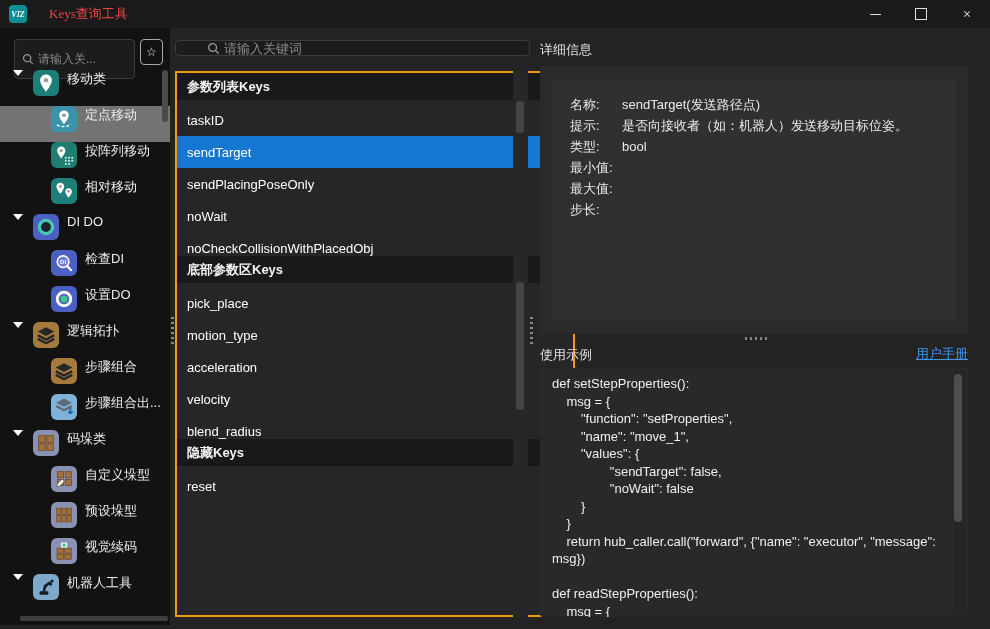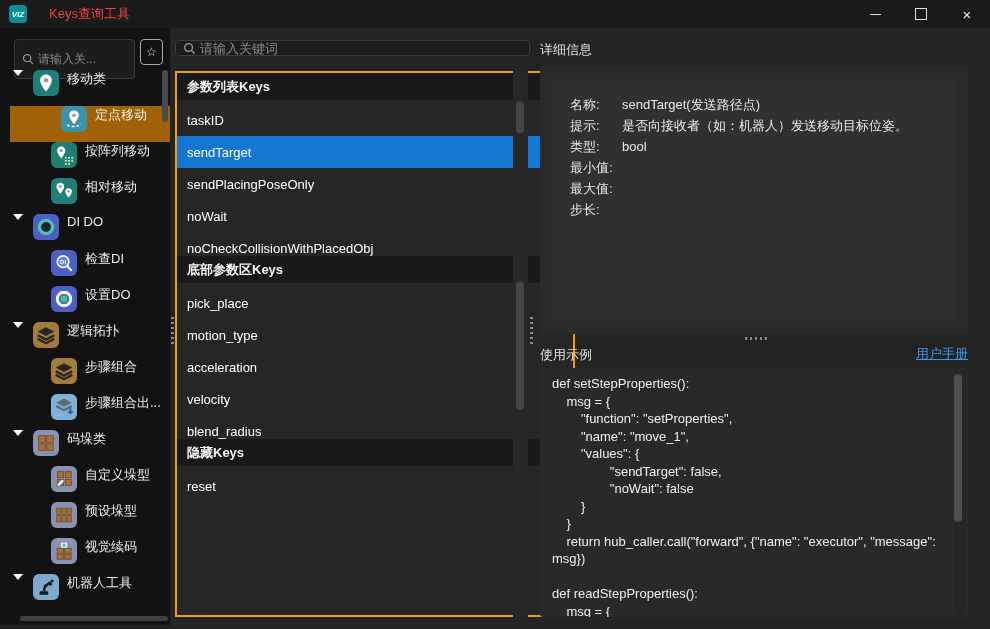--- a/index.html
+++ b/index.html
@@ -3,21 +3,21 @@
 <meta charset="utf-8">
 <style>
   html,body{margin:0;padding:0;}
   body{
     width:990px;height:629px;overflow:hidden;position:relative;
     background:#232323;color:#e8e8e8;
     font-family:"Liberation Sans","DejaVu Sans",sans-serif;font-size:13px;
   }
   
   .titlebar{position:absolute;left:0;top:0;width:990px;height:28px;background:#1a1a1a;
-    display:flex;align-items:center;z-index:10;}
+    display:flex;align-items:center;z-index:10;font-family:Liberation Serif, serif;}
   .app-icon{width:18px;height:18px;margin-left:9px;border-radius:4px;background:#0b8f96;
     display:flex;align-items:center;justify-content:center;
     font-size:8px;font-weight:bold;font-style:italic;color:#fff;letter-spacing:0;}
   .app-title{margin-left:22px;font-size:13px;color:#ef4444;}
   .win-controls{margin-left:auto;display:flex;height:28px;}
   .win-btn{width:46px;height:28px;display:flex;align-items:center;justify-content:center;cursor:pointer;}
   .glyph-min{width:11px;height:1px;background:#e0e0e0;}
   .glyph-max{width:10px;height:10px;border:1px solid #e0e0e0;}
   .glyph-close{font-size:15px;color:#eee;line-height:1;}
   
@@ -26,35 +26,35 @@
   .searchbox{display:flex;align-items:center;background:#1c1c1c;border:1px solid #3c3c3c;border-radius:4px;height:40px;box-sizing:border-box;}
   .searchbox svg{margin:0 4px 0 7px;flex:none;}
   .searchbox input{background:transparent;border:none;outline:none;color:#d8d8d8;font-size:12px;
     font-family:inherit;width:100%;padding:0;}
   .searchbox input::placeholder{color:#8a8a8a;}
   .sb-search{width:121px;}
   .fav-btn{width:23px;height:26px;border:1px solid #a8a8a8;border-radius:4px;background:transparent;
     display:flex;align-items:center;justify-content:center;color:#e0e0e0;font-size:12px;cursor:pointer;box-sizing:border-box;}
   .tree{position:absolute;left:0;top:42px;width:170px;height:550px;overflow:hidden;}
   .tree-row{height:36px;display:flex;align-items:flex-start;cursor:pointer;}
-  .tree-row.selected{background:#a16207;margin-left:10px;}
+  .tree-row.selected{background:#737373;}
   .tree-row .tri{width:0;height:0;border-left:5px solid transparent;border-right:5px solid transparent;
     border-top:6px solid #fff;margin-left:13px;flex:none;}
   .tree-row.item .tri{visibility:hidden;margin-left:13px;}
   .tree-row.category .icon{margin-left:10px;}
   .tree-row.item .icon{margin-left:28px;}
   .icon{width:26px;height:26px;border-radius:6px;flex:none;display:flex;align-items:center;justify-content:center;overflow:hidden;}
   .icon svg{width:22px;height:22px;}
   .tree-row .lbl{margin-left:8px;font-size:13px;color:#ececec;white-space:nowrap;}
   .sb-vscroll{position:absolute;right:2px;top:42px;width:6px;height:550px;}
   .sb-vscroll .thumb{position:absolute;top:0;left:0;width:6px;height:52px;border-radius:3px;background:#4a4a4a;}
   .sb-hscroll{position:absolute;left:20px;bottom:4px;width:148px;height:5px;border-radius:2px;background:#3f3f3f;}
   
   .mid-search{position:absolute;left:175px;top:40px;width:355px;height:28px;}
-  .mid-search .searchbox{width:100%;height:16px;}
+  .mid-search .searchbox{width:100%;height:16px;padding-left:24px;}
   .mid-search input{font-size:13px;}
   .keys-panel{position:absolute;left:175px;top:71px;width:400px;height:546px;box-sizing:border-box;
     border:2px solid #f09a18;background:#1b1b1b;display:flex;flex-direction:column;overflow:hidden;}
   .sec-header{height:27px;flex:none;background:#191919;display:flex;align-items:center;padding:0 10px;position:relative;}
   .sec-header .sec-title{font-weight:bold;font-size:13px;color:#f5f5f5;}
   .sec-header .tri{position:absolute;right:9px;top:11px;width:0;height:0;
     border-left:6px solid transparent;border-right:6px solid transparent;border-top:7px solid #fff;cursor:pointer;}
   .sec-list{background:#262626;overflow:hidden;padding-top:4px;box-sizing:border-box;}
   .sec-list.l1{height:156px;flex:none;}
   .sec-list.l2{height:156px;flex:none;}

